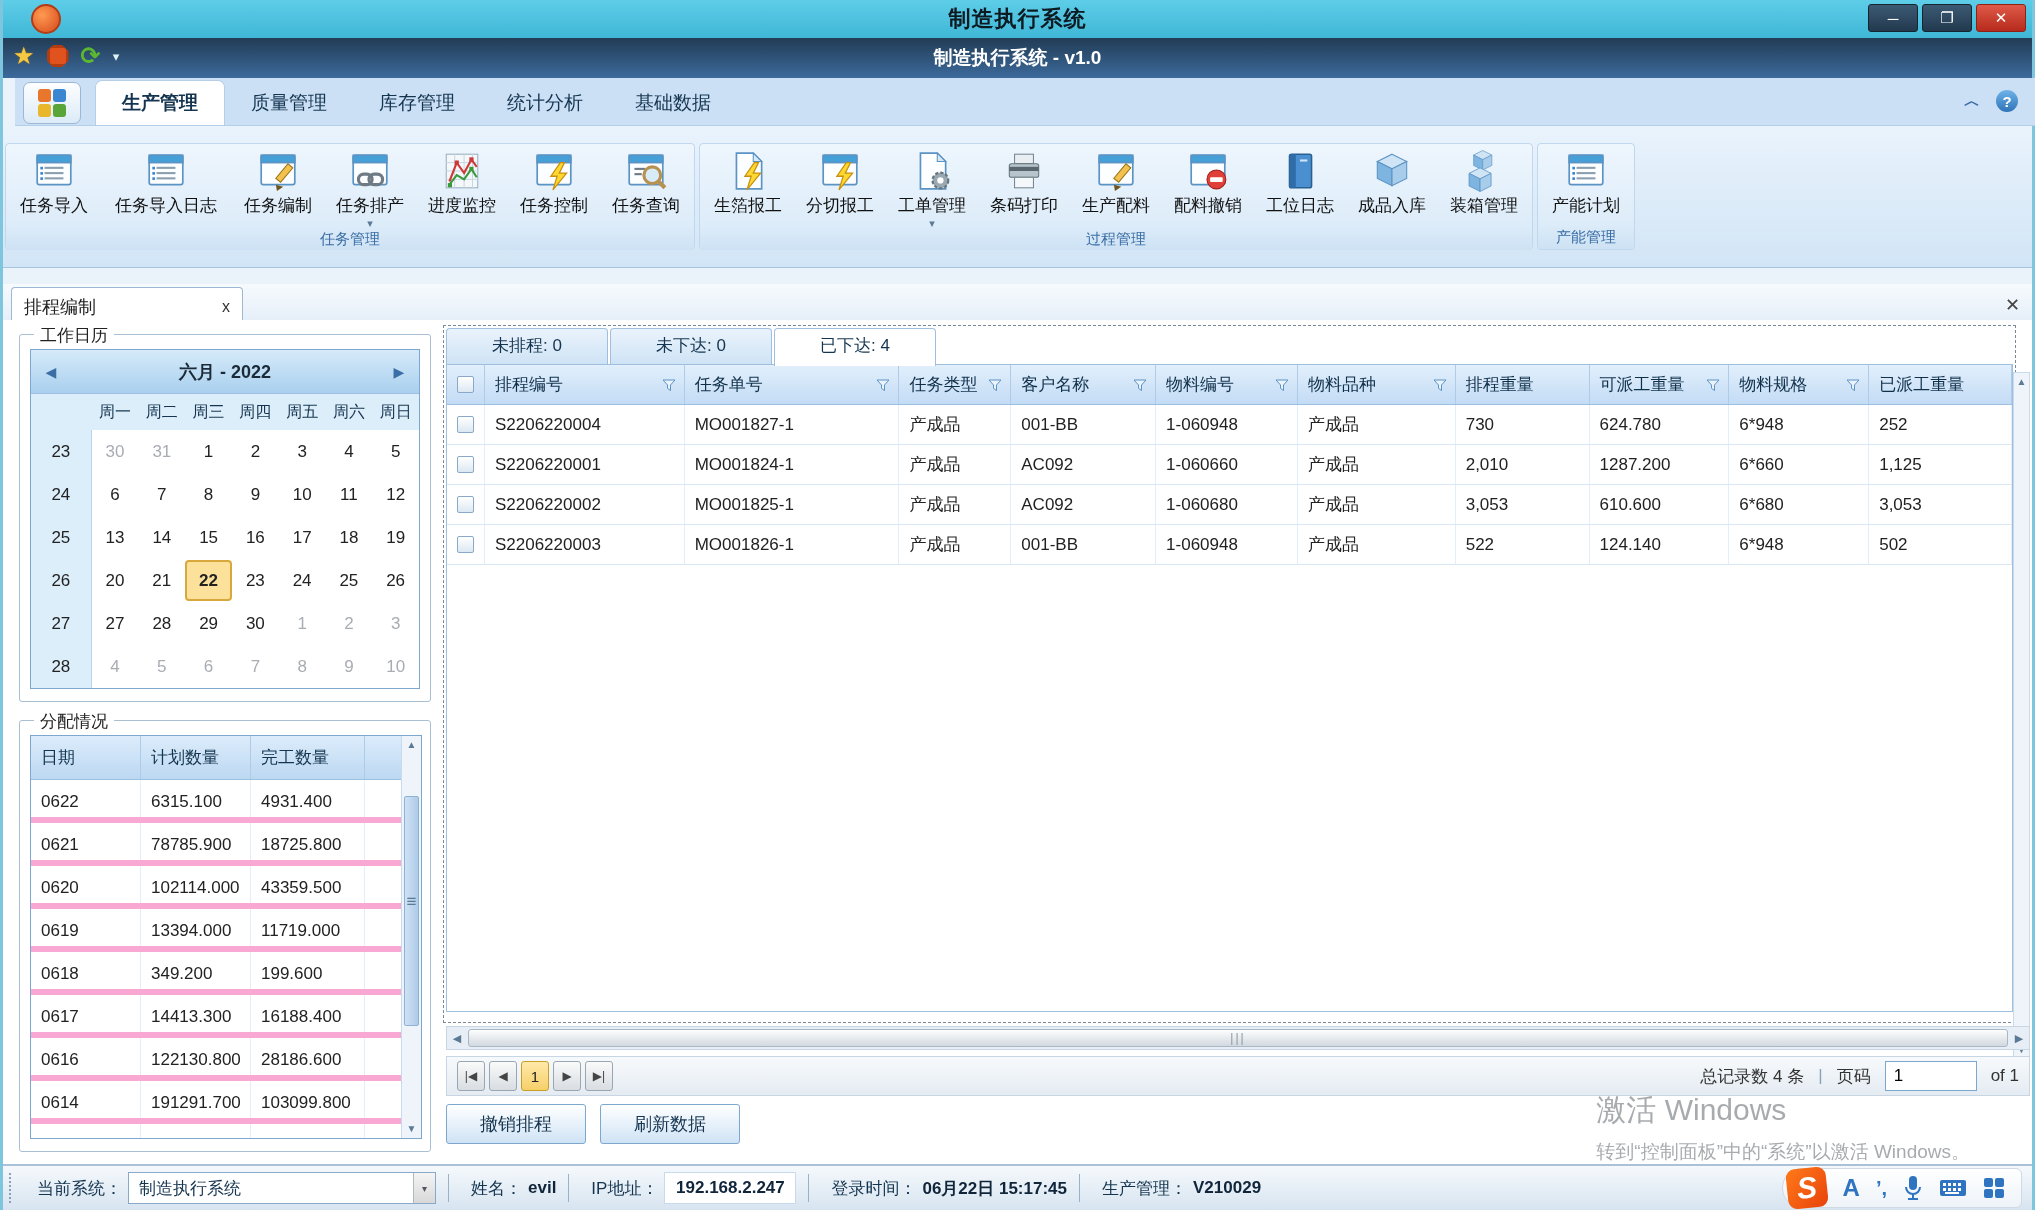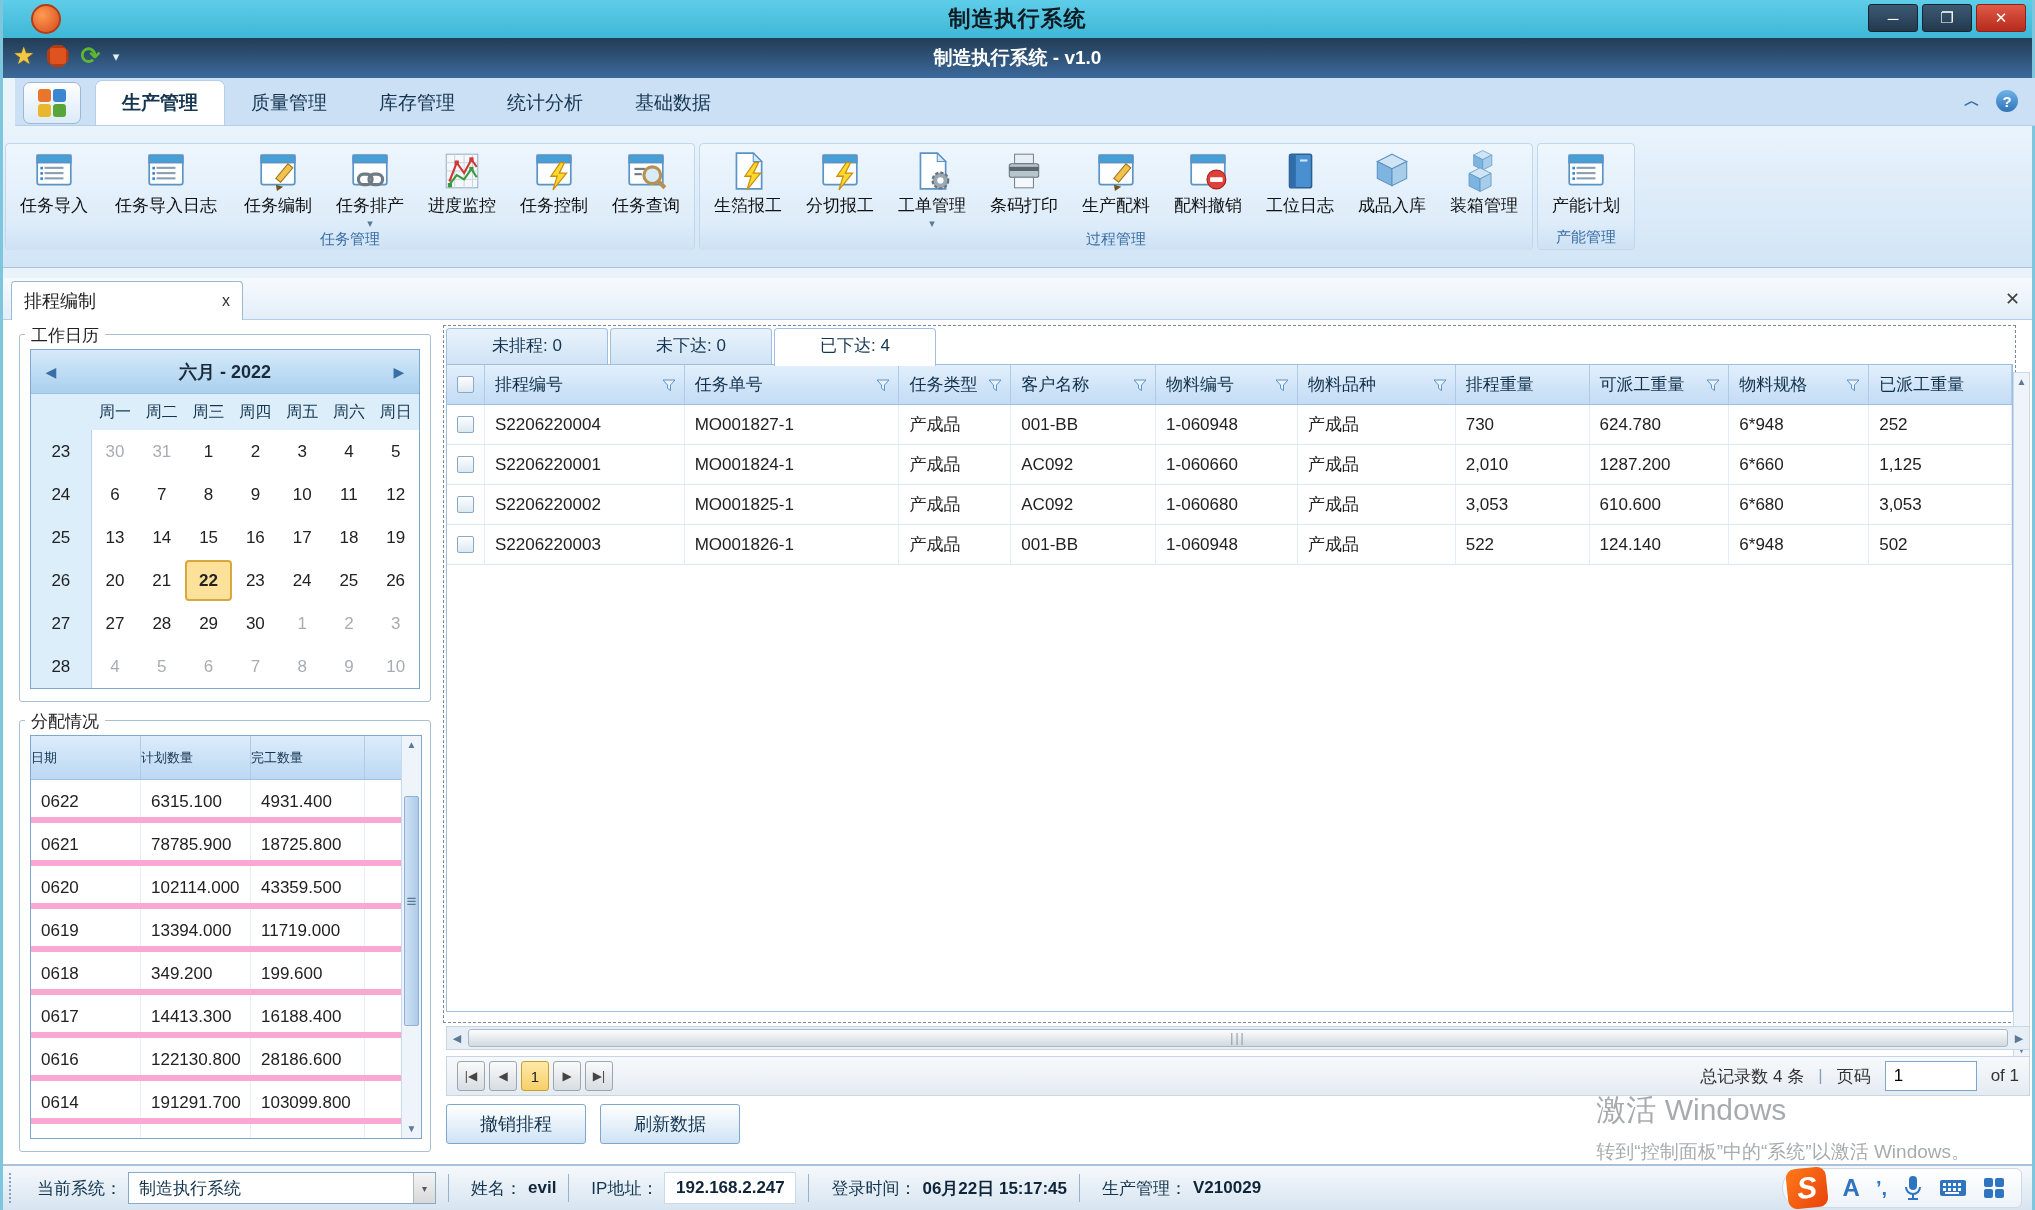--- a/index.html
+++ b/index.html
@@ -48,34 +48,34 @@
     display:flex; flex-direction:column; }
   .rgroup-buttons { flex:1; display:flex; align-items:flex-start; padding:2px 2px 0 2px; }
   .rbtn { width:92px; padding-top:4px; display:flex; flex-direction:column; align-items:center; gap:2px; cursor:pointer; border-radius:4px; }
   .rbtn.wide { width:132px; }
   .rbtn .rlabel { font-size:17px; color:#111; white-space:nowrap; }
   .rbtn .drop { color:#5a7a96; font-size:11px; line-height:8px; }
   .rgroup-label { height:24px; text-align:center; font-size:15px; color:#3a6ea5;
     background:linear-gradient(#dcebf9,#cde2f4); border-radius:0 0 4px 4px; line-height:23px; }
 
   
-  .doc-tabbar { position:absolute; left:0; top:278px; width:100%; height:42px;
+  .doc-tabbar { position:absolute; left:0; top:284px; width:100%; height:42px;
     background:linear-gradient(#f6fafd,#e4eef8); border-bottom:1px solid #b6cfe8;padding-left:12px; }
   .doc-tab { position:absolute; left:8px; top:3px; width:232px; height:39px; background:#fff;
     border:1px solid #9cb8d4; border-bottom:none; border-radius:4px 4px 0 0;
     display:flex; align-items:center; padding:0 12px; font-size:18px; color:#222; }
   .doc-tab .tab-close { margin-left:auto; font-size:16px; color:#333; cursor:pointer; }
   .panel-close { position:absolute; right:12px; top:10px; font-size:18px; color:#444; cursor:pointer; }
 
   
   .workspace { position:absolute; left:0; top:320px; width:100%; height:844px; background:#fff; }
 
   
   .groupbox { position:absolute; border:1px solid #a8bfd4; border-radius:3px; }
-  .groupbox legend, .gb-title { position:absolute; top:-11px; left:5px; background:#fff; padding:0 6px; font-size:17px; color:#222; }
+  .groupbox legend, .gb-title { position:absolute; top:-11px; left:14px; background:#fff; padding:0 6px; font-size:17px; color:#222; }
   #gb-calendar { left:16px; top:14px; width:412px; height:368px; }
   #gb-alloc    { left:16px; top:400px; width:412px; height:432px; }
 
   
   .calendar { position:absolute; left:10px; top:14px; width:390px; height:340px; border:1px solid #7da7cf; }
   .cal-header { height:44px; background:linear-gradient(#d6eafa,#a9d0ee); display:flex; align-items:center;
     border-bottom:1px solid #9ebfe0; }
   .cal-nav { width:40px; text-align:center; color:#3a6ea5; font-size:14px; cursor:pointer; }
   .cal-month { flex:1; text-align:center; font-size:18px; font-weight:bold; color:#1a2a38; }
   .cal-weekdays { height:36px; background:#ddeefb; display:flex; font-size:16px; color:#14344f; }
@@ -83,21 +83,21 @@
   .cal-weekdays span.wk { width:61px; }
   .cal-row { display:flex; height:43px; }
   .cal-wk { width:61px; background:#ddeefb; border-right:1px solid #b8d4ec; text-align:center; line-height:43px; font-size:17px; color:#222; }
   .cal-day { width:47px; text-align:center; line-height:43px; font-size:17px; color:#222; cursor:pointer; }
   .cal-day.muted { color:#a8adb4; }
   .cal-day.selected { background:#fbe19a; border:2px solid #d9a83c; border-radius:4px; line-height:37px; height:41px; margin-top:1px; font-weight:bold; }
 
   
   .alloc-table { position:absolute; left:10px; top:14px; width:392px; height:404px; border:1px solid #7da7cf; overflow:hidden; background:#fff; }
   .alloc-head { display:flex; height:44px; background:linear-gradient(#dcecfb,#bcd8f2); border-bottom:1px solid #9ebfe0; }
-  .alloc-head span { line-height:44px; font-size:13px; color:#14344f; border-right:1px solid #aecbe8; }
+  .alloc-head span { line-height:44px; padding-left:10px; font-size:17px; color:#14344f; border-right:1px solid #aecbe8; }
   .alloc-row { display:flex; height:43px; border-bottom:6px solid #f9a8d4; }
   .alloc-row span { line-height:43px; padding-left:10px; font-size:17px; color:#222; border-right:1px solid #e2eefa; overflow:hidden; white-space:nowrap; }
   .ac1 { width:110px; } .ac2 { width:110px; } .ac3 { width:114px; } .ac4 { width:36px; border-right:none !important; }
   .alloc-scroll { position:absolute; right:0; top:0; width:20px; height:100%; background:#eef4fa; border-left:1px solid #c8daec; }
   .sc-arrow { height:18px; text-align:center; font-size:10px; color:#5a7a96; line-height:18px; }
   .alloc-thumb { position:absolute; left:2px; right:2px; top:60px; height:230px; background:linear-gradient(90deg,#cfe2f4,#aecbe8);
     border:1px solid #8fb2d4; border-radius:2px; }
   .alloc-thumb:after { content:"≡"; display:block; text-align:center; color:#5a7a96; margin-top:95px; }
 
   

